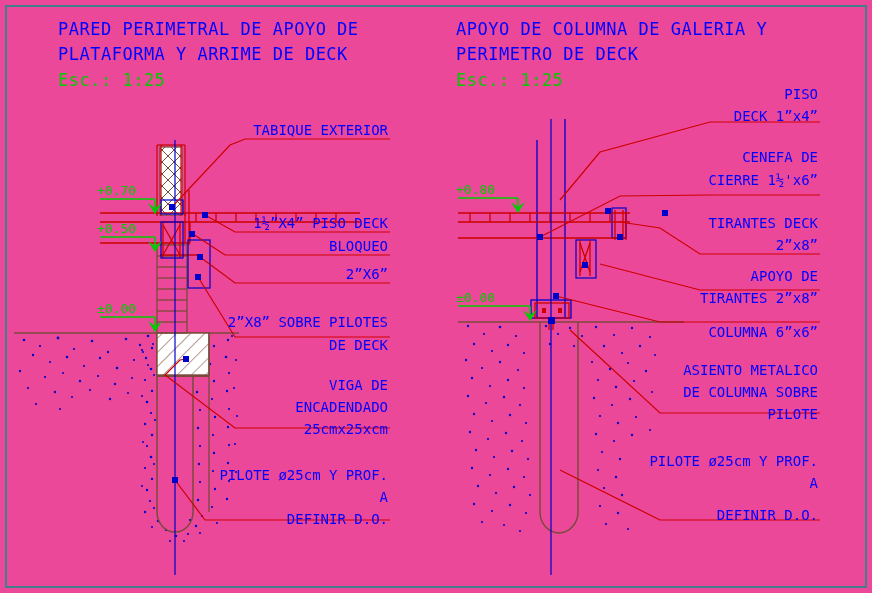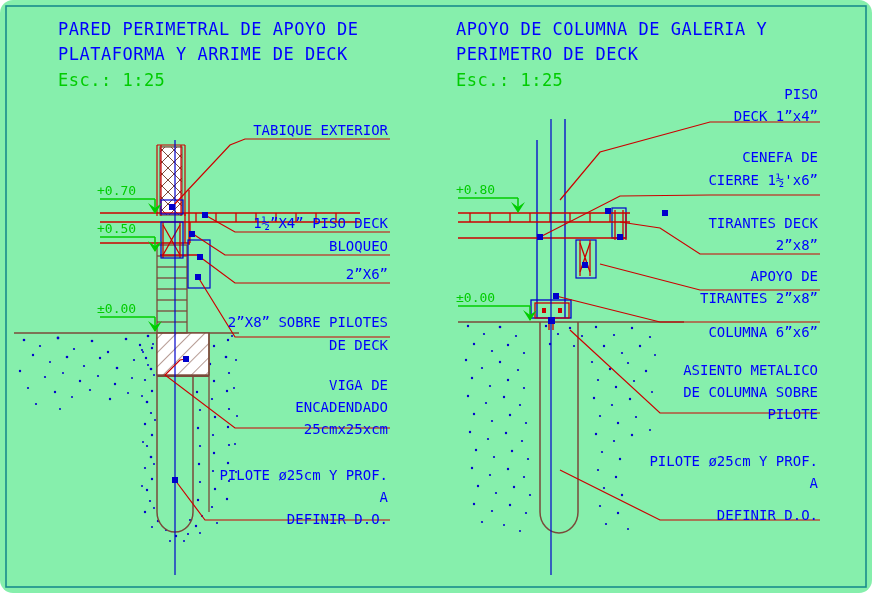--- a/index.html
+++ b/index.html
@@ -1,18 +1,18 @@
 <!DOCTYPE html>
 <html><head>
 <meta charset="utf-8">
 <title>CAD Detail Drawing</title>
 <style>
   html,body{margin:0;padding:0;background:#ffffff;}
   body{font-family:"DejaVu Sans Mono","Liberation Mono",monospace;}
-  #stage{position:relative;width:872px;height:593px;background:#86efac;overflow:hidden;border-radius:13px;}
+  #stage{position:relative;width:872px;height:593px;background:#ec4899;overflow:hidden;}
   #cad{position:absolute;left:0;top:0;width:872px;height:593px;}
   .cad-text{font-family:"DejaVu Sans Mono","Liberation Mono",monospace;}
 </style>
 </head>
 <body>
 
 <div id="stage">
   <svg id="cad" viewBox="0 0 872 593" xmlns="http://www.w3.org/2000/svg">
     <defs>
       <pattern id="brickX" width="12" height="12" patternUnits="userSpaceOnUse">

